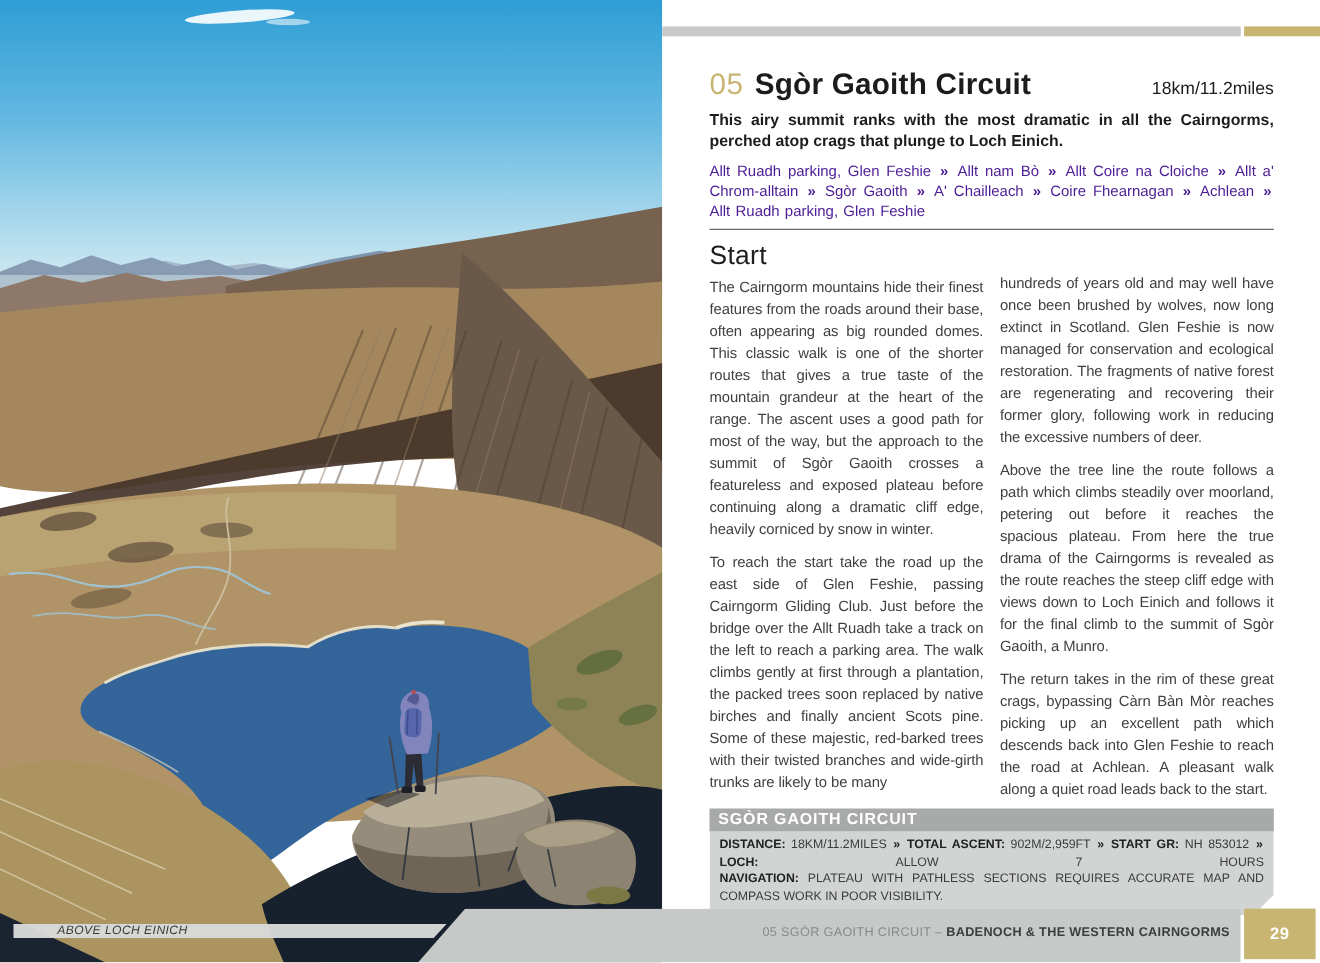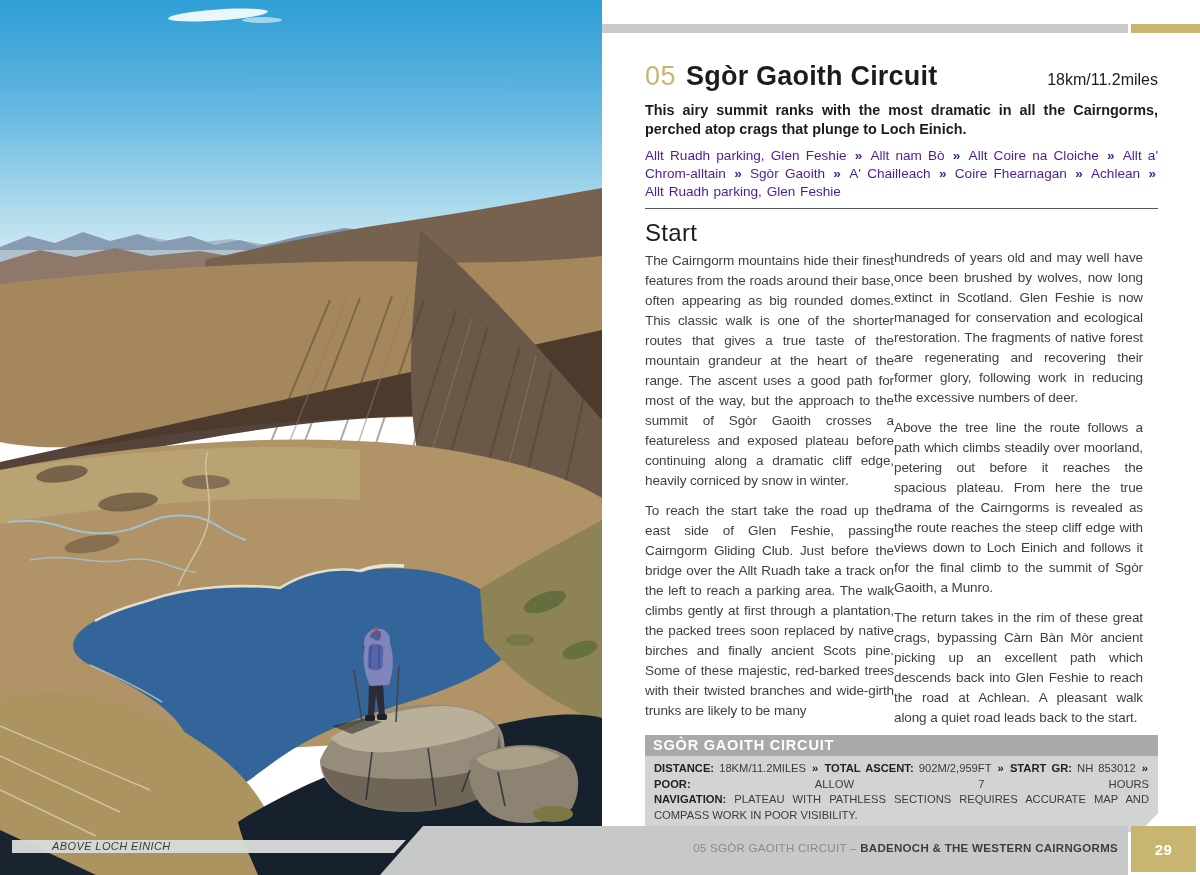--- a/index.html
+++ b/index.html
@@ -28,21 +28,21 @@
   .walk-title{font-size:27px;font-weight:700;color:#1c1c1e;margin-left:10px;letter-spacing:.2px;}
   .distance{margin-left:auto;font-size:16px;color:#1c1c1e;}
 
   .standfirst{font-size:14.4px;font-weight:700;line-height:19.2px;color:#1c1c1e;
       text-align:justify;margin:0 0 8px;}
 
   .route{font-size:13.6px;line-height:18px;color:#4c1d95;text-align:justify;
       padding-bottom:7px;border-bottom:1.5px solid #54575a;word-spacing:1px;}
   .route .sep{font-weight:700;padding:0 2px;}
 
-  .columns{display:flex;margin-top:10px;height:548px;overflow:hidden;}
+  .columns{display:flex;gap:15px;margin-top:10px;height:548px;overflow:hidden;}
   .col{width:249px;}
   .col-right{padding-top:29px;}
   h2.section{font-size:24px;font-weight:400;color:#1c1c1e;margin:0 0 4px;letter-spacing:.3px;}
   .walk-h{margin-top:9px;}
   .start-text{font-size:13.5px;font-weight:700;line-height:20.3px;color:#1c1c1e;
       text-align:justify;margin:0;}
   .body-col p{font-size:13.5px;line-height:20px;letter-spacing:-.1px;color:#3e3f41;
       text-align:justify;margin:0 0 10px;}
 
   
@@ -213,30 +213,30 @@
         <h2 class="section">Start</h2>
         <div>
             <p>The Cairngorm mountains hide their finest features from the roads around their base, often appearing as big rounded domes. This classic walk is one of the shorter routes that gives a true taste of the mountain grandeur at the heart of the range. The ascent uses a good path for most of the way, but the approach to the summit of Sgòr Gaoith crosses a featureless and exposed plateau before continuing along a dramatic cliff edge, heavily corniced by snow in winter.</p>
             <p>To reach the start take the road up the east side of Glen Feshie, passing Cairngorm Gliding Club. Just before the bridge over the Allt Ruadh take a track on the left to reach a parking area. The walk climbs gently at first through a plantation, the packed trees soon replaced by native birches and finally ancient Scots pine. Some of these majestic, red-barked trees with their twisted branches and wide-girth trunks are likely to be many</p>
           </div>
       </div>
       <div class="col col-right body-col">
         <div>
             <p>hundreds of years old and may well have once been brushed by wolves, now long extinct in Scotland. Glen Feshie is now managed for conservation and ecological restoration. The fragments of native forest are regenerating and recovering their former glory, following work in reducing the excessive numbers of deer.</p>
             <p>Above the tree line the route follows a path which climbs steadily over moorland, petering out before it reaches the spacious plateau. From here the true drama of the Cairngorms is revealed as the route reaches the steep cliff edge with views down to Loch Einich and follows it for the final climb to the summit of Sgòr Gaoith, a Munro.</p>
-            <p>The return takes in the rim of these great crags, bypassing Càrn Bàn Mòr ancient picking up an excellent path which descends back into Glen Feshie to reach the road at Achlean. A pleasant walk along a quiet road leads back to the start.</p>
+            <p>The return takes in the rim of these great crags, bypassing Càrn Bàn Mòr reaches picking up an excellent path which descends back into Glen Feshie to reach the road at Achlean. A pleasant walk along a quiet road leads back to the start.</p>
           </div>
       </div>
     </div>
   </div>
 
   <div class="infobox">
     <div class="infobox-header">SGÒR GAOITH CIRCUIT</div>
     <div class="infobox-body">
-        <div class="info-row"><b>DISTANCE: </b>18KM/11.2MILES<b class="isep"> » </b><b>TOTAL ASCENT: </b>902M/2,959FT<b class="isep"> » </b><b>START GR: </b>NH 853012<b class="isep"> » </b><b>POOR: </b>ALLOW 7 HOURS</div>
+        <div class="info-row"><b>DISTANCE: </b>18KM/11.2MILES<b class="isep"> » </b><b>TOTAL ASCENT: </b>902M/2,959FT<b class="isep"> » </b><b>START GR: </b>NH 853012<b class="isep"> » </b><b>LOCH: </b>ALLOW 7 HOURS</div>
         <div class="info-row"><b>NAVIGATION: </b>PLATEAU WITH PATHLESS SECTIONS REQUIRES ACCURATE MAP AND COMPASS WORK IN POOR VISIBILITY.</div>
       </div>
   </div>
 
   <div class="footer-bar">
     <div class="footer-text">
       <span class="light">05 SGÒR GAOITH CIRCUIT – </span><span class="boldpart">BADENOCH &amp; THE WESTERN CAIRNGORMS</span>
     </div>
   </div>
   <div class="page-number">29</div>

